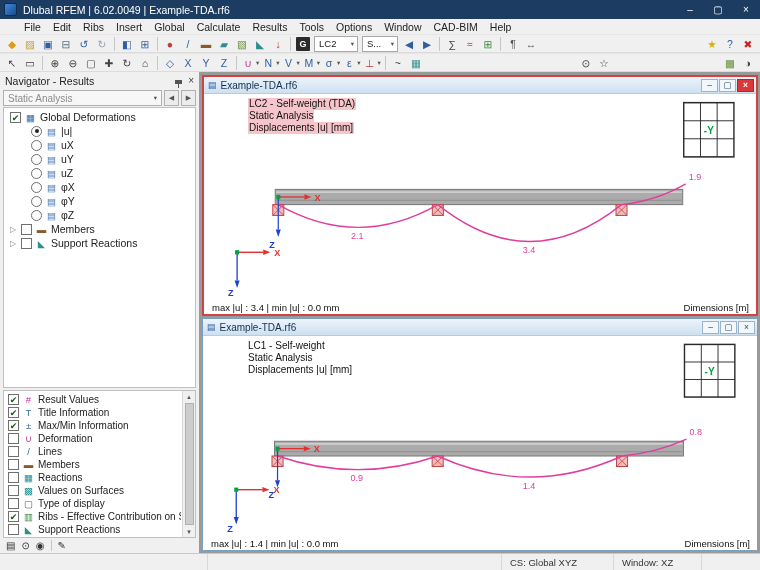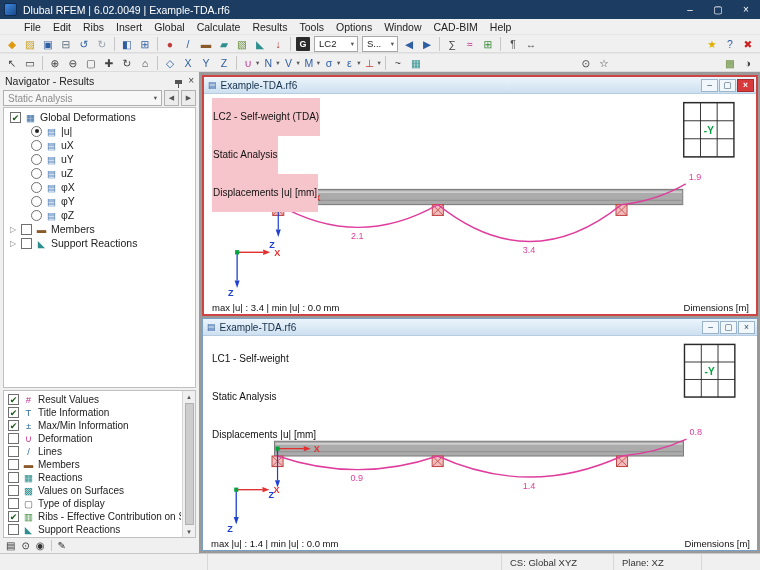--- a/index.html
+++ b/index.html
@@ -84,21 +84,21 @@
               padding:0 2px 0 4px; font-size:10px; color:#16304a; }
   .cw-icon { font-size:9px; color:#2f5fa3; margin-right:4px; }
   .cw-btns { margin-left:auto; display:flex; gap:1px; }
   .cw-btn { width:17px; height:13px; border:1px solid #9ab4cc; background:#f2f7fb; font-size:8.5px;
             display:flex; align-items:center; justify-content:center; color:#2c4a66; }
   .cw-btn.close-active { background:#d8393b; border-color:#a82a2c; color:#fff; font-weight:bold; }
   .cw-body { position:relative; flex:1; background:#fff; overflow:hidden; }
   .cw-svg { position:absolute; top:0; left:0; width:100%; height:calc(100% - 14px); }
   .cw-info { position:absolute; top:4px; left:8px; font-size:10px; line-height:12px; color:#111; z-index:2; }
   .cw-info.hl span { background:#f6c5cb; }
-  .cw-info span { display:inline-block; padding:13px 1px; }
+  .cw-info span { display:inline-block; padding:0 1px;margin-left:36px; }
   .cw-status { position:absolute; left:0; right:0; bottom:0; height:14px; display:flex;
                align-items:center; justify-content:space-between; padding:0 7px 0 8px;
                font-size:9.5px; color:#111; background:#fff; }
   svg text { font-family:"Liberation Sans",sans-serif; }
 
   
   .statusbar { position:absolute; left:0; right:0; bottom:0; height:17px; background:#f0f0f0;
                border-top:1px solid #c8c8c8; display:flex; align-items:center; font-size:9.5px; color:#333; }
   .sb-seg { height:100%; display:flex; align-items:center; border-right:1px solid #d8d8d8; padding:0 8px; }
   .sb-spacer { width:208px; flex:none; }
@@ -614,16 +614,16 @@
        </div>
      </div>
         </div>
       </div>
   </div>
 
   <div class="statusbar">
     <div class="sb-seg sb-spacer"></div>
     <div class="sb-fill"></div>
     <div class="sb-seg sb-cs">CS: Global XYZ</div>
-    <div class="sb-seg sb-plane">Plane: XZ</div>
+    <div class="sb-seg sb-plane">Window: XZ</div>
     <div class="sb-seg sb-end"></div>
   </div>
 </div>
 
 </body></html>

